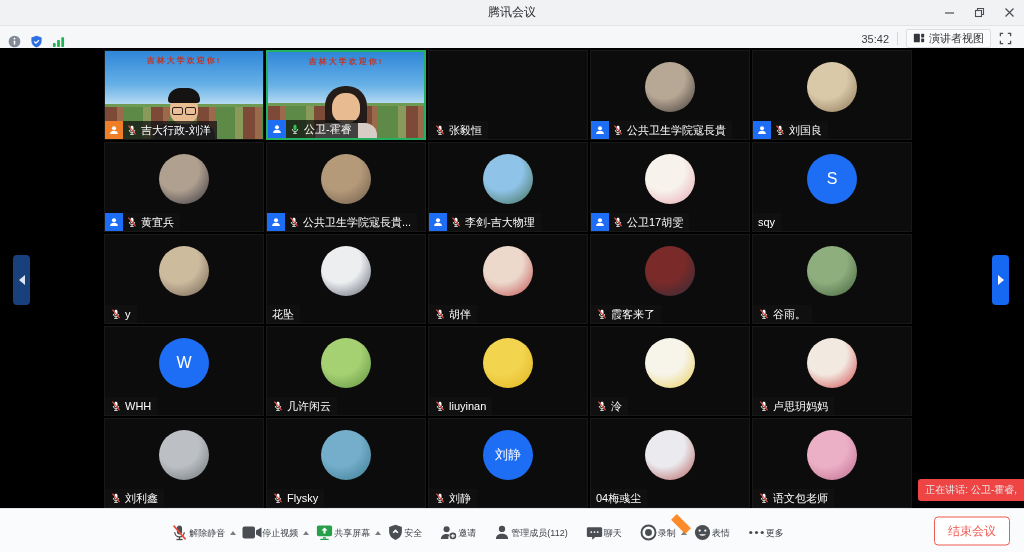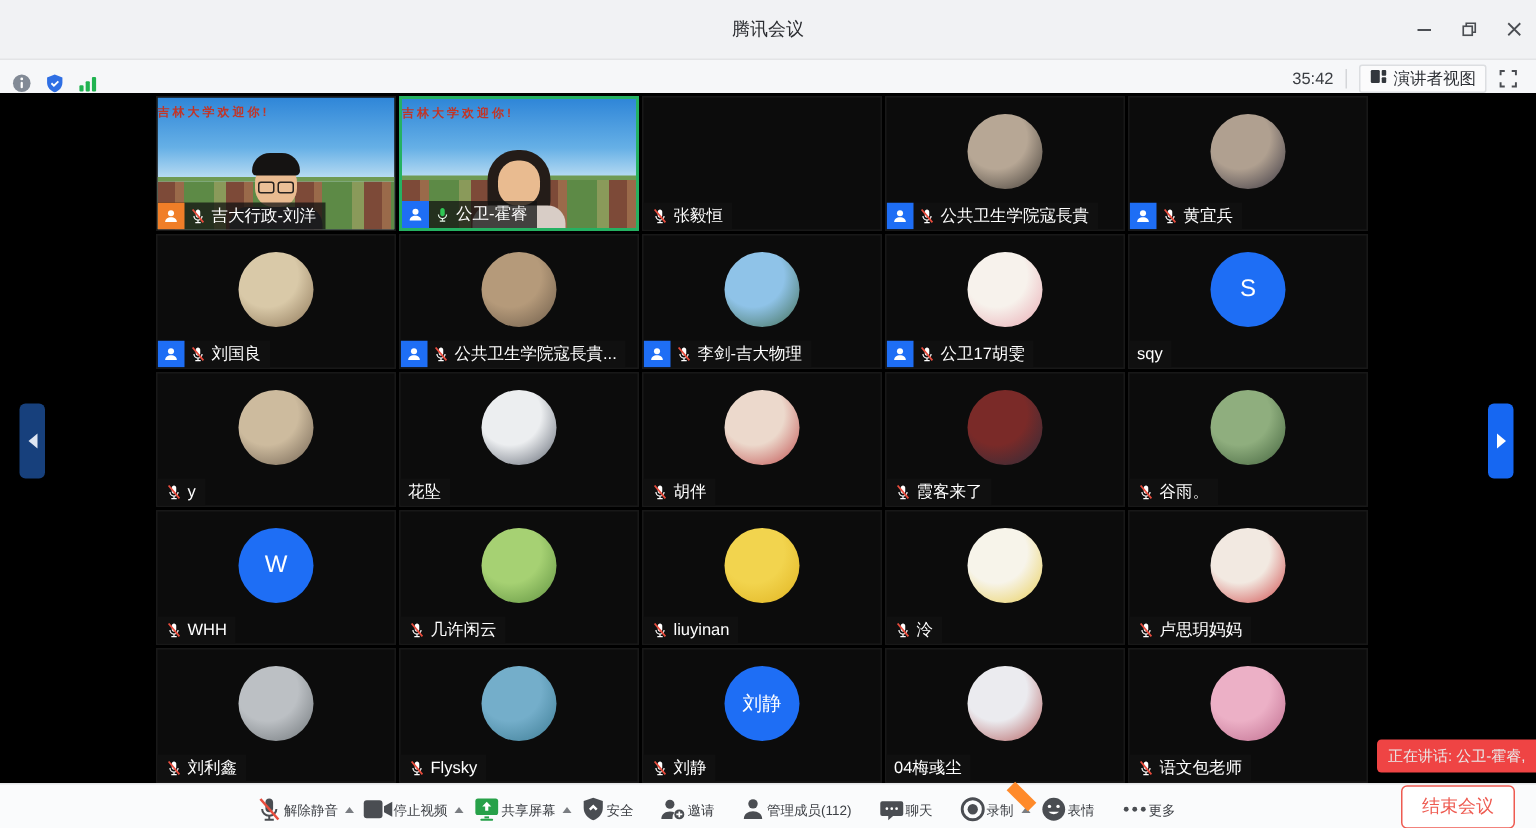--- a/index.html
+++ b/index.html
@@ -1,20 +1,20 @@
 <!DOCTYPE html>
 <html><head>
 <meta charset="utf-8">
 <style>
   html,body{margin:0;padding:0;width:1024px;height:552px;overflow:hidden;
     font-family:"Liberation Sans","DejaVu Sans",sans-serif;background:#000;}
   .app{width:1024px;height:552px;display:flex;flex-direction:column;}
 
   
-  .titlebar{height:40px;background:#f1f2f4;position:relative;display:flex;align-items:center;
+  .titlebar{height:26px;background:#f1f2f4;position:relative;display:flex;align-items:center;
     border-bottom:1px solid #e3e4e6;box-sizing:border-box;flex:0 0 auto;}
   .title{position:absolute;left:50%;transform:translateX(-50%);font-size:12px;color:#2b2d31;}
   .win-controls{margin-left:auto;display:flex;align-items:center;height:100%;}
   .wc{width:30px;height:100%;display:flex;align-items:center;justify-content:center;cursor:pointer;}
 
   
   .topbar{height:22px;background:#f6f7f9;display:flex;align-items:flex-end;padding:0 8px;
     box-sizing:border-box;flex:0 0 auto;}
   .tb-left{display:flex;align-items:center;gap:9px;}
   .tb-left span{display:flex;align-items:center;}
@@ -32,21 +32,21 @@
   .tile{position:relative;background:#0c0c0c;overflow:hidden;box-sizing:border-box;border:1px solid #181818;cursor:pointer;}
   .tile.speaking{border:2px solid #25b162;}
   .tile-center{position:absolute;left:0;right:0;top:0;bottom:16px;display:flex;align-items:center;justify-content:center;}
   .avatar-circle{width:50px;height:50px;border-radius:50%;}
   .avatar-circle.letter{background:#1e6ef5;color:#fff;display:flex;align-items:center;justify-content:center;
     font-size:16px;}
   .avatar-circle.letter.small{font-size:13px;}
 
   
   .scene{position:absolute;inset:0;background:linear-gradient(180deg,#2f86d8 0%,#66b0e6 38%,#a6d2f0 56%,#bfe0f5 62%);}
-  .banner{position:absolute;top:4px;left:0;right:0;text-align:left;color:#c23526;
+  .banner{position:absolute;top:4px;left:0;right:0;text-align:center;color:#c23526;
     font-size:8px;font-weight:700;letter-spacing:2px;white-space:nowrap;}
   .campus{position:absolute;left:0;right:0;bottom:0;height:32px;
     background:repeating-linear-gradient(90deg,#7d4a38 0 12px,#9a6a4a 12px 18px,#5d8a46 18px 38px,#8a9a5a 38px 46px);
     border-top:3px solid #6f9a54;}
   .person{position:absolute;bottom:0;left:50%;transform:translateX(-50%);width:80px;height:58px;}
   .person .face{position:absolute;bottom:15px;left:50%;transform:translateX(-50%);width:28px;height:30px;
     border-radius:46% 46% 42% 42%;background:#e9bb90;z-index:2;}
   .person.male .hair{position:absolute;bottom:36px;left:50%;transform:translateX(-50%);width:32px;height:15px;
     border-radius:16px 16px 4px 4px;background:#151312;z-index:3;}
   .person.female .hair{position:absolute;bottom:8px;left:50%;transform:translateX(-50%);width:42px;height:44px;
@@ -259,62 +259,62 @@
                 <line x1="8" y1="11.8" x2="8" y2="13.6" stroke="#fff" stroke-width="1.1"></line>
                 <line x1="5.6" y1="13.9" x2="10.4" y2="13.9" stroke="#fff" stroke-width="1.1"></line>
                 <line x1="3.2" y1="2.2" x2="12.8" y2="13.6" stroke="#e84c3d" stroke-width="1.6"></line>
               </svg>
             </span>
             <span class="p-name">公共卫生学院寇長貴</span>
           </div>
         </div>
         <div class="tile">
           <div class="tile-center">
-            <div class="avatar-circle" style="background:radial-gradient(circle at 38% 32%,#b0a090 0%,#b0a090 45%,#35323e 100%)"></div>
+            <div class="avatar-circle" style="background:radial-gradient(circle at 38% 32%,#d9c9a8 0%,#d9c9a8 45%,#8a7355 100%)"></div>
           </div>
           <div class="name-label">
             <span class="badge blue">
               <svg width="12" height="12" viewBox="0 0 16 16">
                 <circle cx="8" cy="5.6" r="2.7" fill="#fff"></circle>
                 <path d="M2.8 13.4c0-2.9 2.3-4.4 5.2-4.4s5.2 1.5 5.2 4.4z" fill="#fff"></path>
               </svg>
             </span>
             <span class="mic">
               <svg width="12" height="12" viewBox="0 0 16 16">
                 <path d="M8 2.2c1.2 0 2 .9 2 2v3.4c0 1.1-.8 2-2 2s-2-.9-2-2V4.2c0-1.1.8-2 2-2z" fill="#fff"></path>
                 <path d="M4.4 8c0 2 1.6 3.6 3.6 3.6S11.6 10 11.6 8" stroke="#fff" stroke-width="1.1" fill="none"></path>
                 <line x1="8" y1="11.8" x2="8" y2="13.6" stroke="#fff" stroke-width="1.1"></line>
                 <line x1="5.6" y1="13.9" x2="10.4" y2="13.9" stroke="#fff" stroke-width="1.1"></line>
                 <line x1="3.2" y1="2.2" x2="12.8" y2="13.6" stroke="#e84c3d" stroke-width="1.6"></line>
               </svg>
             </span>
-            <span class="p-name">黄宜兵</span>
-          </div>
-        </div>
-        <div class="tile">
-          <div class="tile-center">
-            <div class="avatar-circle" style="background:radial-gradient(circle at 38% 32%,#d9c9a8 0%,#d9c9a8 45%,#8a7355 100%)"></div>
+            <span class="p-name">刘国良</span>
+          </div>
+        </div>
+        <div class="tile">
+          <div class="tile-center">
+            <div class="avatar-circle" style="background:radial-gradient(circle at 38% 32%,#b0a090 0%,#b0a090 45%,#35323e 100%)"></div>
           </div>
           <div class="name-label">
             <span class="badge blue">
               <svg width="12" height="12" viewBox="0 0 16 16">
                 <circle cx="8" cy="5.6" r="2.7" fill="#fff"></circle>
                 <path d="M2.8 13.4c0-2.9 2.3-4.4 5.2-4.4s5.2 1.5 5.2 4.4z" fill="#fff"></path>
               </svg>
             </span>
             <span class="mic">
               <svg width="12" height="12" viewBox="0 0 16 16">
                 <path d="M8 2.2c1.2 0 2 .9 2 2v3.4c0 1.1-.8 2-2 2s-2-.9-2-2V4.2c0-1.1.8-2 2-2z" fill="#fff"></path>
                 <path d="M4.4 8c0 2 1.6 3.6 3.6 3.6S11.6 10 11.6 8" stroke="#fff" stroke-width="1.1" fill="none"></path>
                 <line x1="8" y1="11.8" x2="8" y2="13.6" stroke="#fff" stroke-width="1.1"></line>
                 <line x1="5.6" y1="13.9" x2="10.4" y2="13.9" stroke="#fff" stroke-width="1.1"></line>
                 <line x1="3.2" y1="2.2" x2="12.8" y2="13.6" stroke="#e84c3d" stroke-width="1.6"></line>
               </svg>
             </span>
-            <span class="p-name">刘国良</span>
+            <span class="p-name">黄宜兵</span>
           </div>
         </div>
         <div class="tile">
           <div class="tile-center">
             <div class="avatar-circle" style="background:radial-gradient(circle at 38% 32%,#b59a7a 0%,#b59a7a 45%,#6b5a48 100%)"></div>
           </div>
           <div class="name-label">
             <span class="badge blue">
               <svg width="12" height="12" viewBox="0 0 16 16">
                 <circle cx="8" cy="5.6" r="2.7" fill="#fff"></circle>

